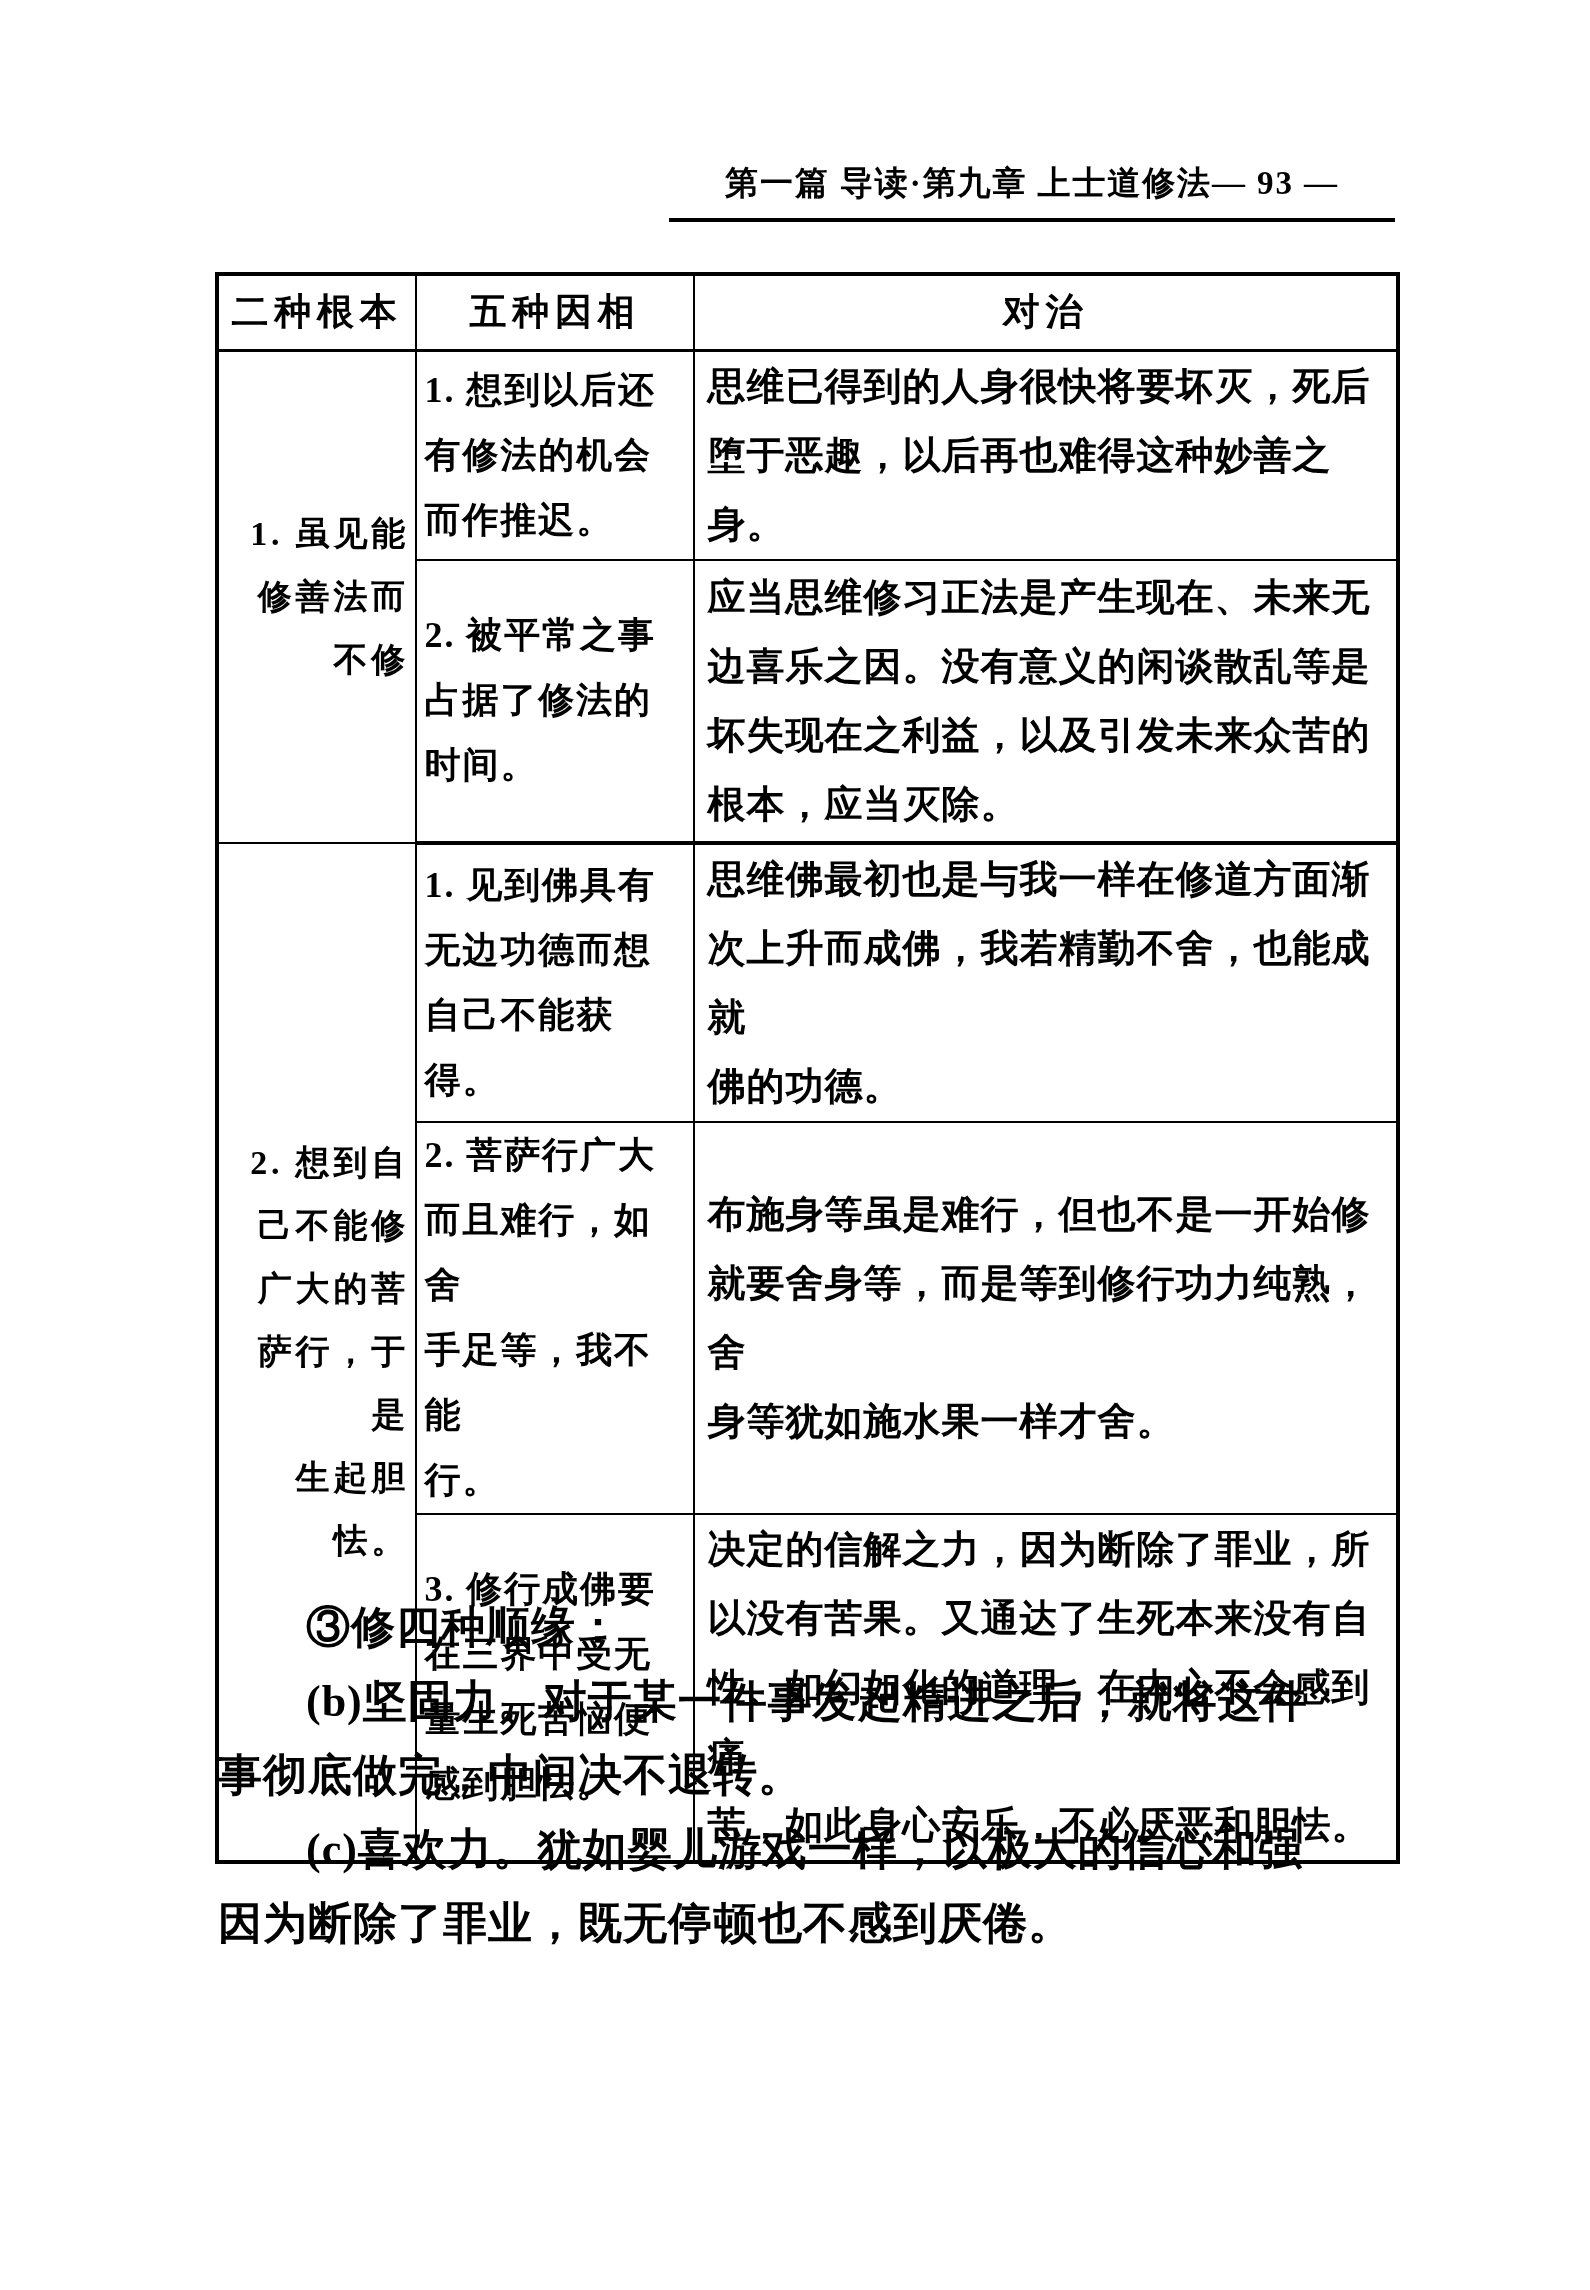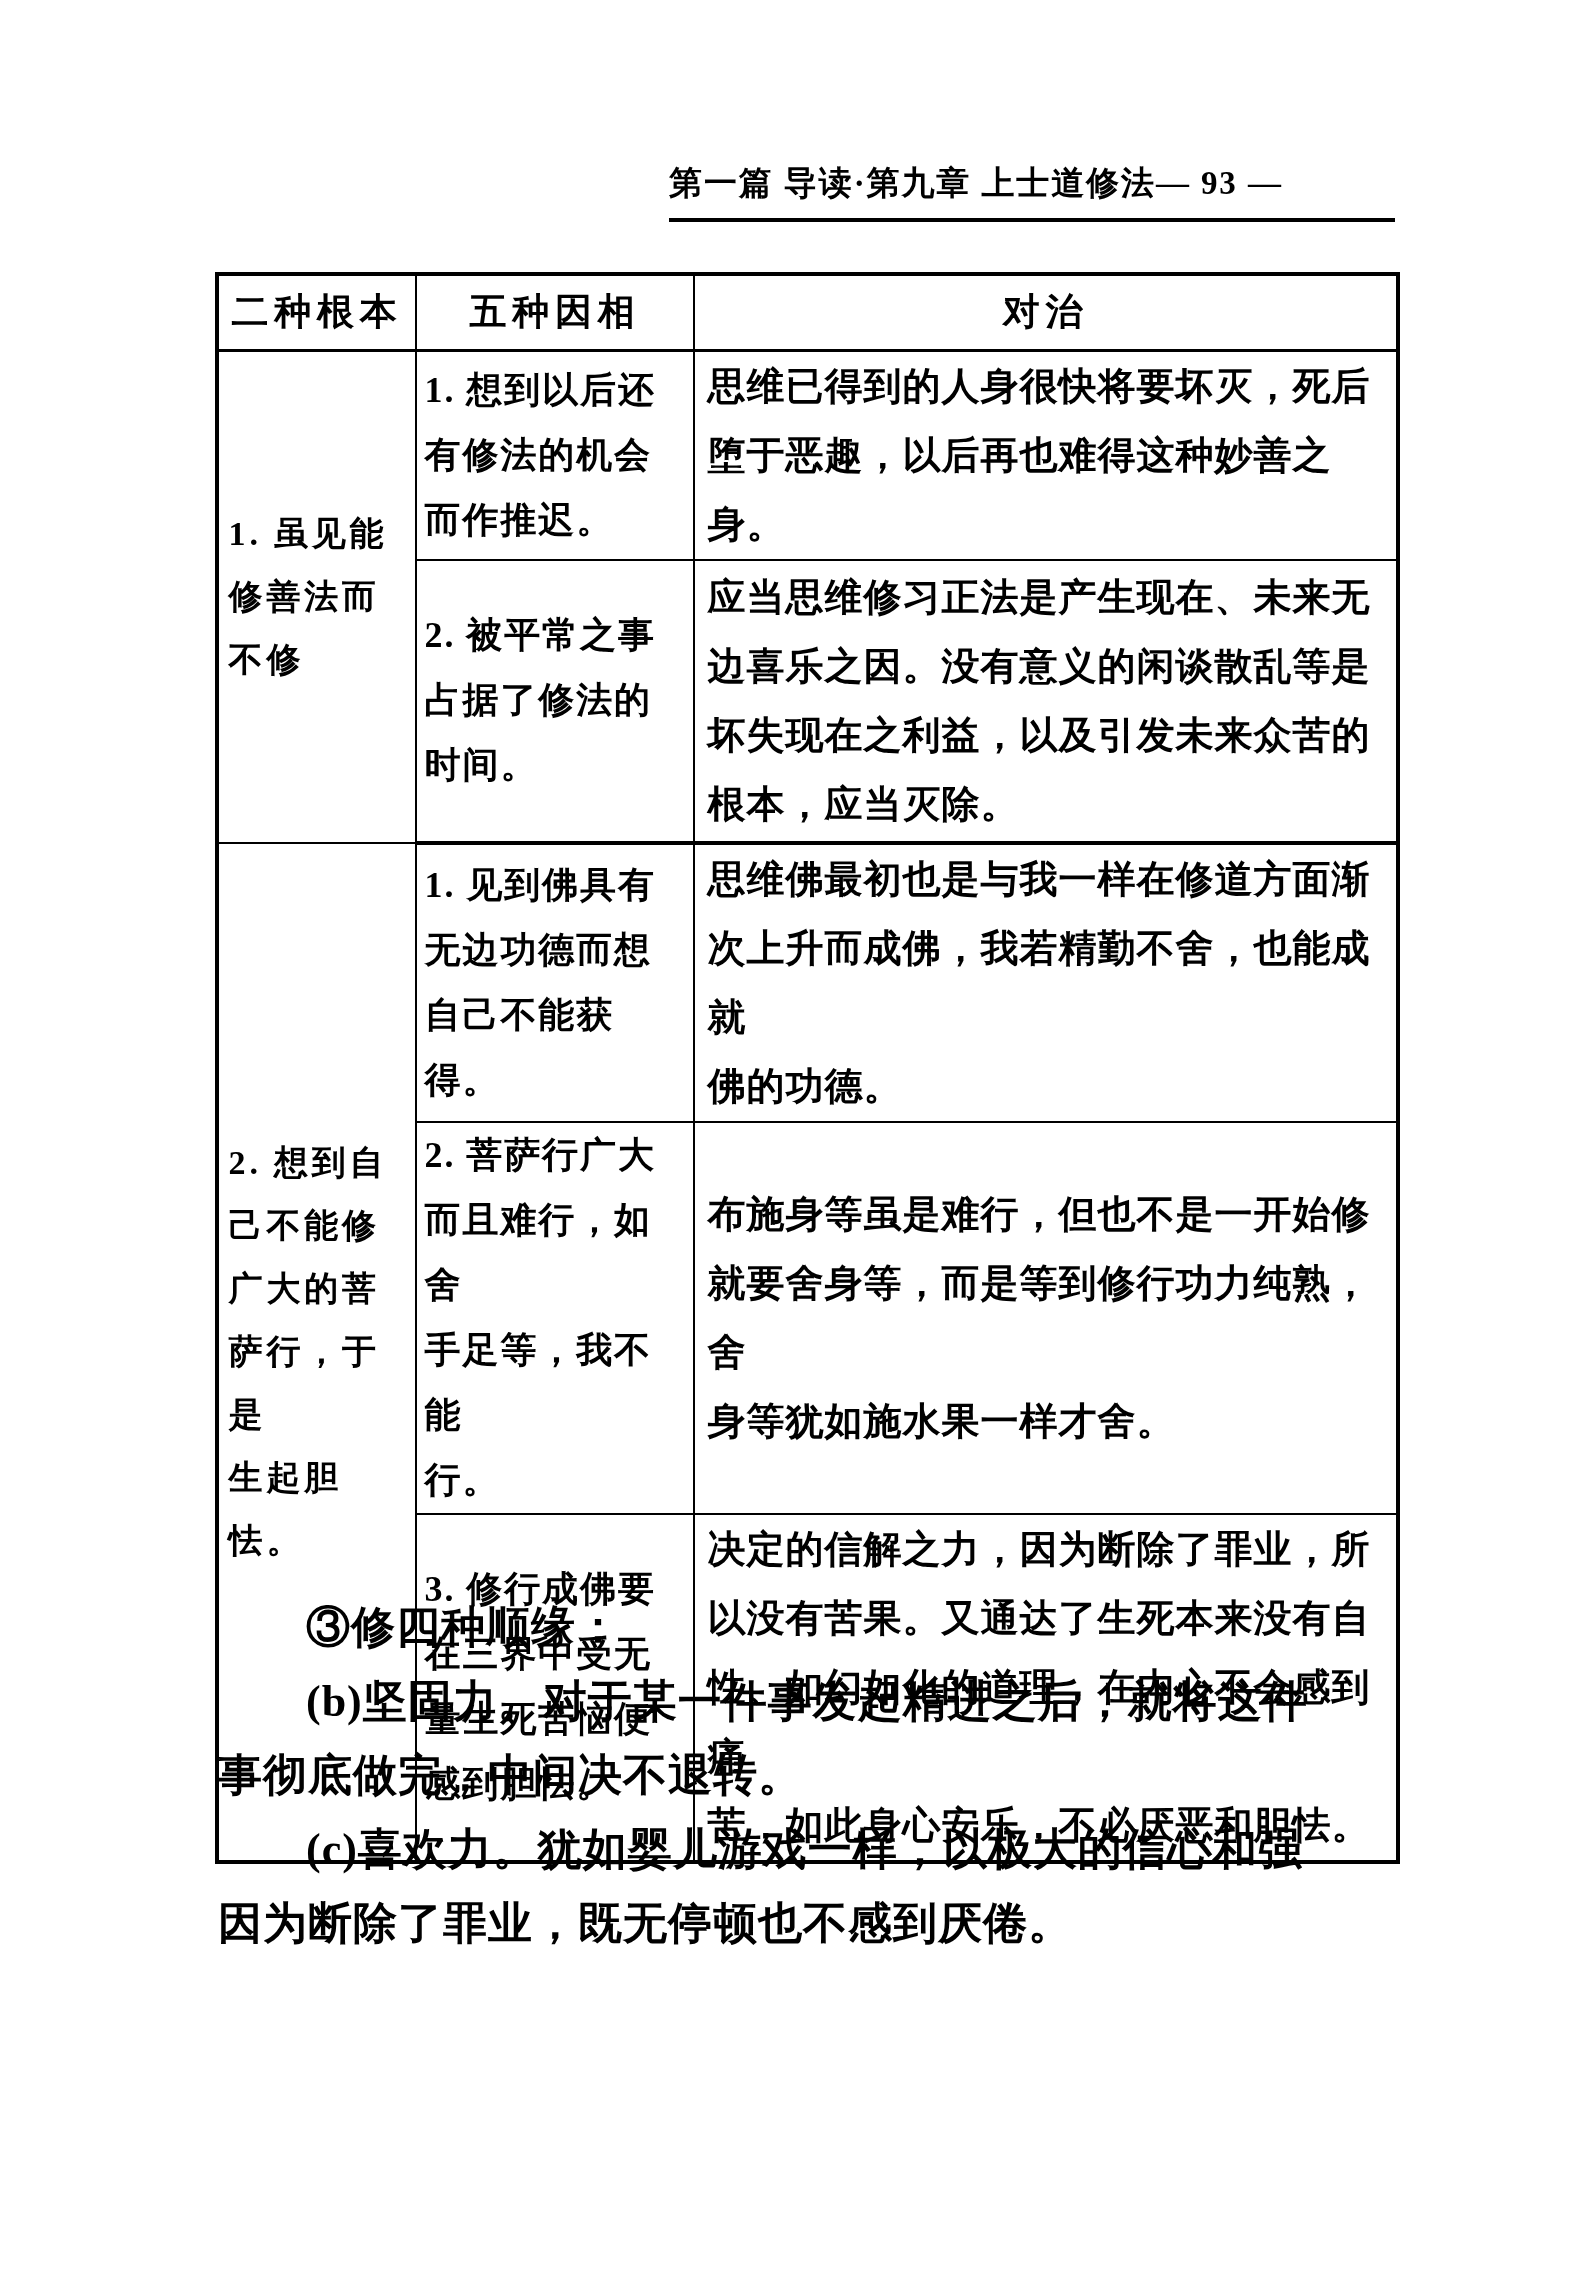--- a/index.html
+++ b/index.html
@@ -16,21 +16,21 @@
     overflow: hidden;
   }
 
   
   .running-head {
     position: absolute;
     left: 669px;
     top: 161px;
     width: 726px;
     display: flex;
-    justify-content: flex-start;
+    justify-content: center;
     align-items: baseline;
     font-size: 33px;
     font-weight: 700;
     letter-spacing: 1.9px;
     padding-bottom: 11.5px;
     border-bottom: 4.8px solid #000;
     white-space: nowrap;
   }
 
   
@@ -57,21 +57,22 @@
     border-bottom: 3.8px solid #000;
   }
   tr.group-end td { border-bottom: 4.8px solid #000; }
 
   td.root-cell {
     font-size: 34px;
     line-height: 63px;
     letter-spacing: 3.8px;
     white-space: pre-line;
     padding-left: 9.6px;
-    padding-right: 21px;
+    padding-right: 6px;
+    text-align: right;
   }
   td.cause-cell {
     font-size: 36px;
     line-height: 65px;
     letter-spacing: 1.9px;
     white-space: pre-line;
     padding-left: 7.6px;
     padding-right: 22px;
   }
   td.antidote-cell {

